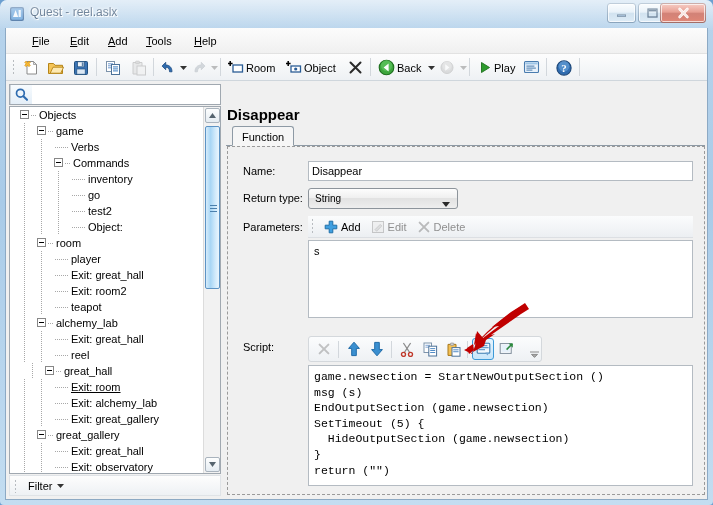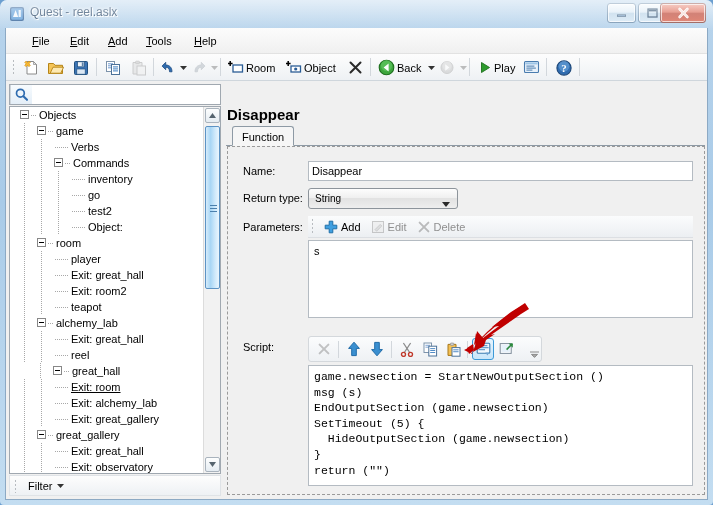--- a/index.html
+++ b/index.html
@@ -597,21 +597,21 @@
               <span class="dline" style="left:31px;"></span>
               <span class="dashh" style="left:45px;width:13px;"></span>
               <span class="tlabel" style="position:absolute;left:59px;">Exit: great_hall</span>
             </div>
             <div class="tnode" style="top:240px;position:absolute;left:0;right:0;">
               <span class="dline" style="left:14px;"></span>
               <span class="dline" style="left:31px;"></span>
               <span class="dashh" style="left:45px;width:13px;"></span>
               <span class="tlabel" style="position:absolute;left:59px;">reel</span>
             </div>
-            <div class="tnode" style="top:256px;position:absolute;left:16px;right:0;text-align:right;">
+            <div class="tnode" style="top:256px;position:absolute;left:8px;right:0;text-align:right;">
               <span class="dline" style="left:14px;"></span>
               <span class="expander" style="left:27px;"></span>
               <span class="dashh" style="left:38px;width:5px;"></span>
               <span class="tlabel" style="position:absolute;left:44px;">great_hall</span>
             </div>
             <div class="tnode" style="top:272px;position:absolute;left:0;right:0;">
               <span class="dline" style="left:14px;"></span>
               <span class="dline" style="left:31px;"></span>
               <span class="dashh" style="left:45px;width:13px;"></span>
               <span class="tlabel" style="position:absolute;left:59px;text-decoration:underline;">Exit: room</span>

